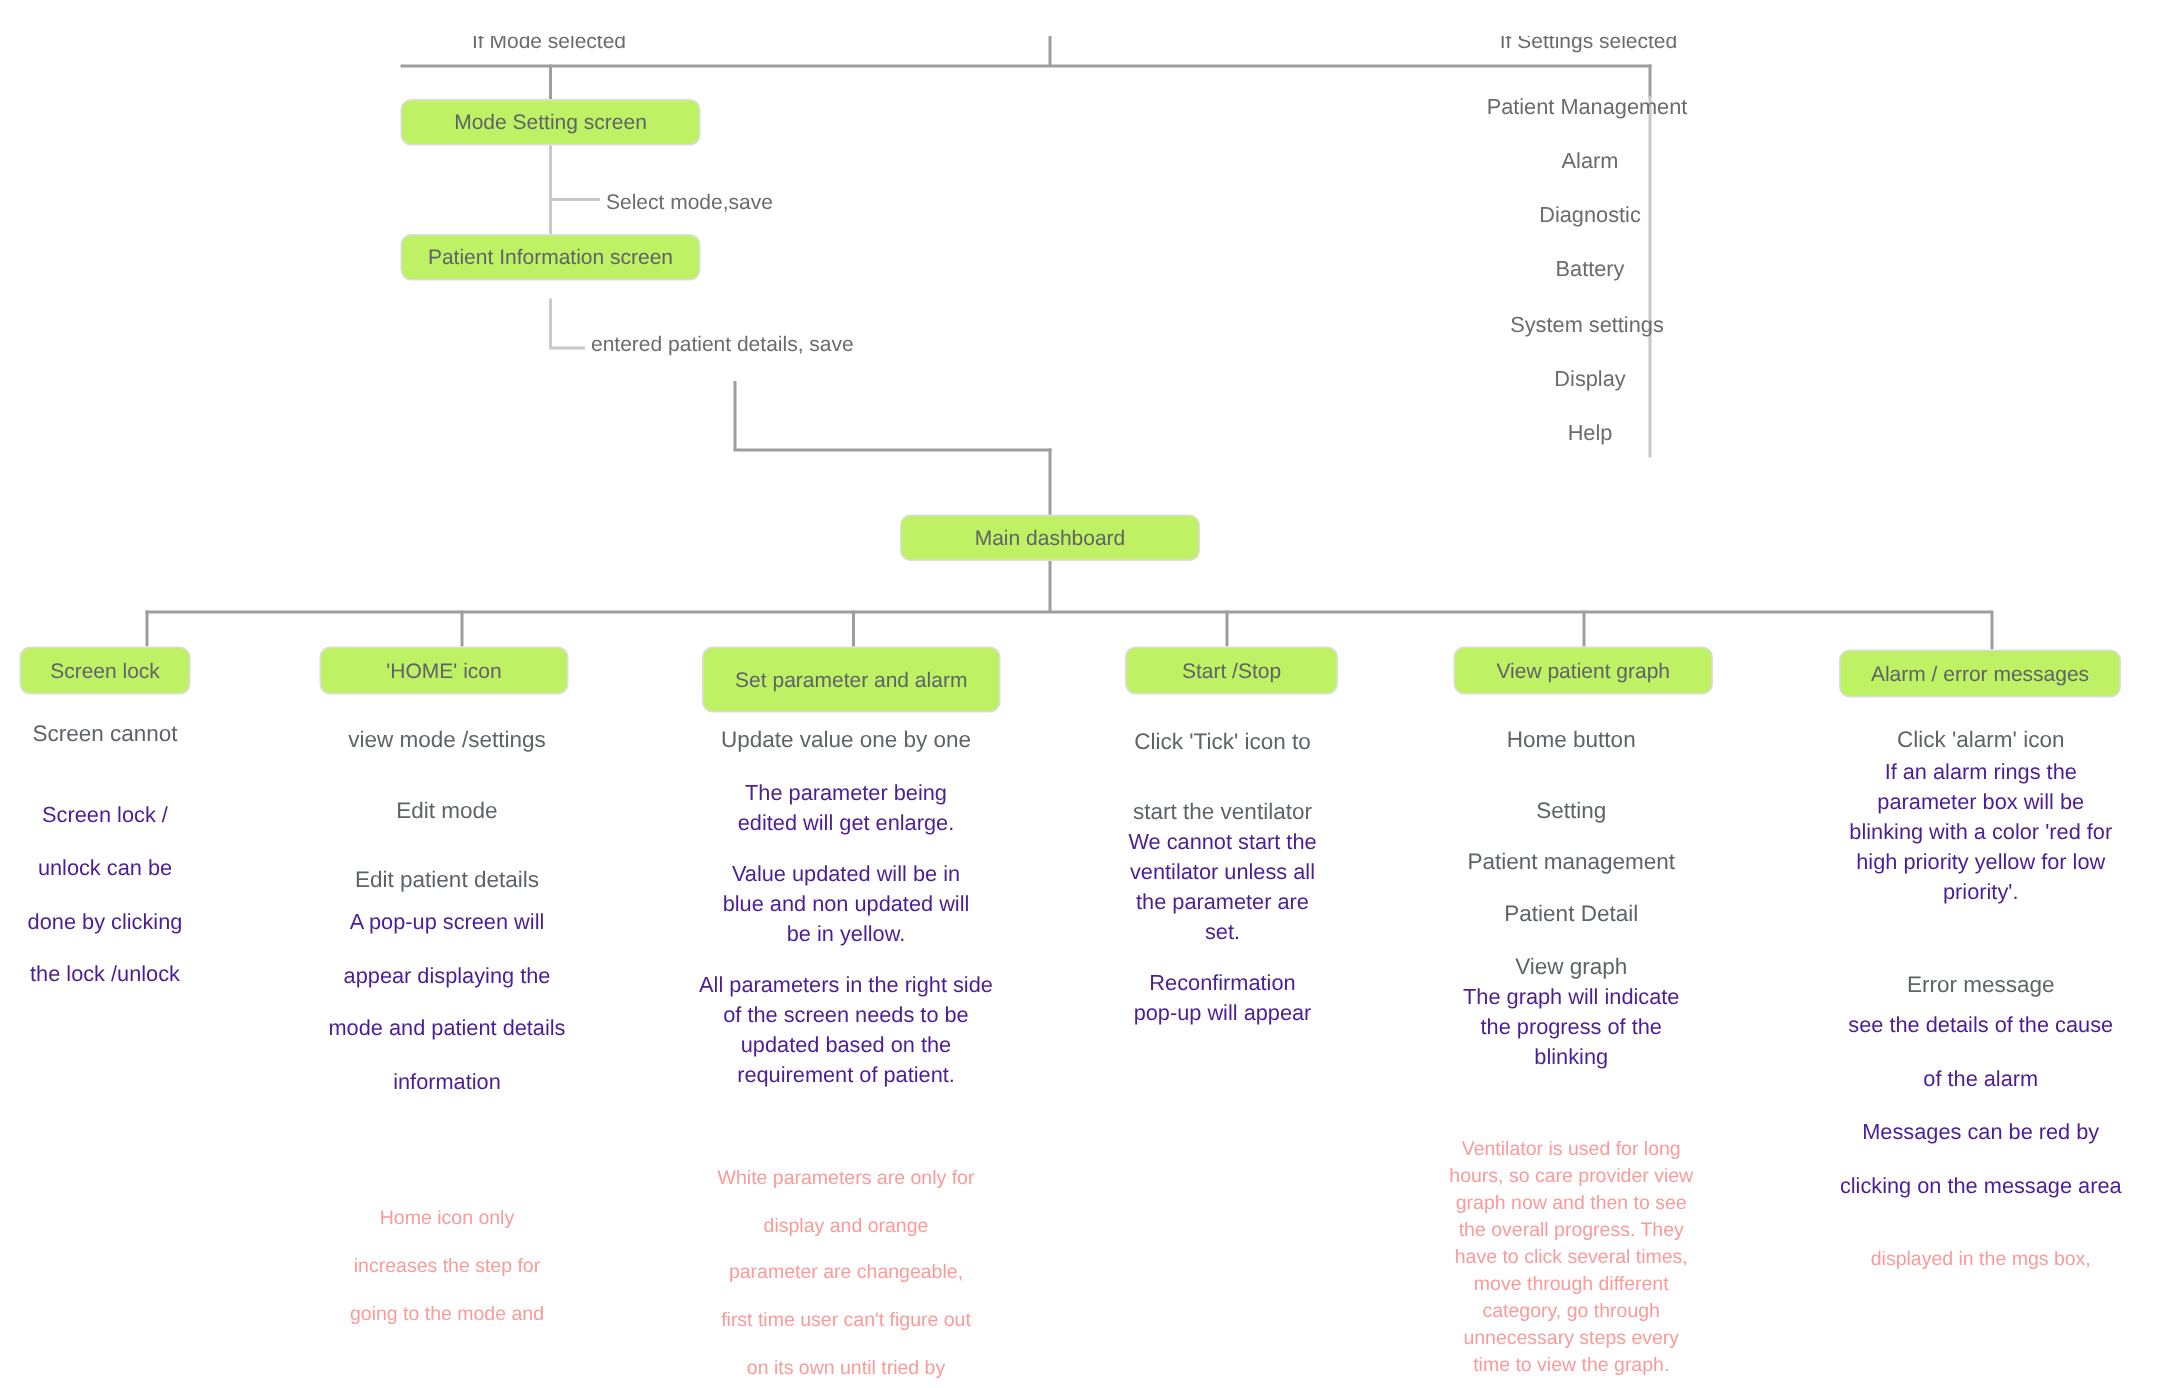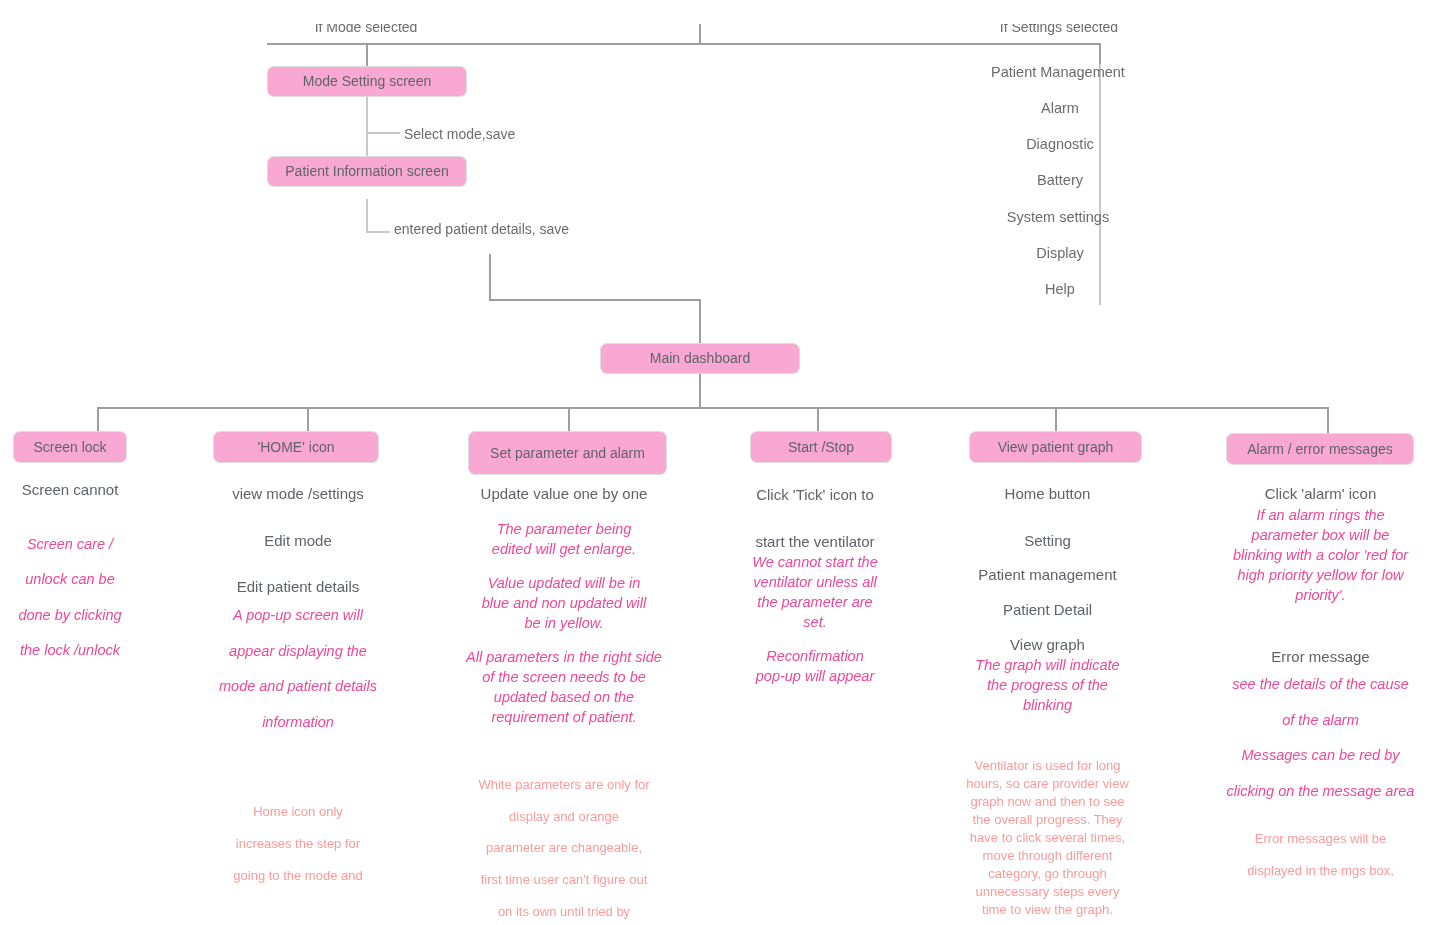--- a/index.html
+++ b/index.html
@@ -28,21 +28,21 @@
   .line.h { height: 2px; }
   .line.v { width: 2px; }
   .line.thin { background: #c8c8c8; }
   .line.thin.h { height: 2px; }
   .line.thin.v { width: 2px; }
 
   
   .node {
     position: absolute;
     box-sizing: border-box;
-    background: #f9a8d4;
+    background: #bef264;
     border: 1px solid #dddddd;
     border-radius: 7px;
     color: #5f6368;
     font-size: 14px;
     line-height: 1.2;
     display: flex;
     align-items: center;
     justify-content: center;
     text-align: center;
     padding: 0 8px;
@@ -70,21 +70,21 @@
   .col {
     position: absolute;
     box-sizing: border-box;
     text-align: center;
   }
   .note {
     margin: 0;
     padding: 0;
   }
   .note.dark  { color: #5f6368; }
-  .note.blue  { color: #ec4899; font-style: italic; }
+  .note.blue  { color: #4c1d95; }
   .note.red   { color: #fb9a9a; }
 
   .note.dark  { font-size: 15px; line-height: 1.35; }
   .note.blue  { font-size: 14.5px; line-height: 1.38; }
   .note.red   { font-size: 13px; line-height: 1.38; }
 
   .note.sp-wide  { line-height: 2.45; }
   .note.sp-tight { line-height: 1.38; }
 
   .gap-s { height: 14px; }
@@ -149,21 +149,21 @@
   <div class="node" style="left:13px; top:407px; width:114px; height:32px;">Screen lock</div>
   <div class="node" style="left:213px; top:407px; width:166px; height:32px;">'HOME' icon</div>
   <div class="node" style="left:468px; top:407px; width:199px; height:44px;">Set parameter and alarm</div>
   <div class="node" style="left:750px; top:407px; width:142px; height:32px;">Start /Stop</div>
   <div class="node" style="left:969px; top:407px; width:173px; height:32px;">View patient graph</div>
   <div class="node" style="left:1226px; top:409px; width:188px; height:32px;">Alarm / error messages</div>
 
   <div class="col" style="left:0px; top:456px; width:140px;">
       <div class="note dark sp-tight">Screen cannot</div>
       <div class="gap-m"></div>
-      <div class="note blue sp-wide">Screen care /</div>
+      <div class="note blue sp-wide">Screen lock /</div>
       <div class="note blue sp-wide">unlock can be</div>
       <div class="note blue sp-wide">done by clicking</div>
       <div class="note blue sp-wide">the lock /unlock</div>
     </div>
   <div class="col" style="left:192px; top:460px; width:212px;">
       <div class="note dark sp-tight">view mode /settings</div>
       <div class="gap-m"></div>
       <div class="note dark sp-tight">Edit mode</div>
       <div class="gap-m"></div>
       <div class="note dark sp-tight">Edit patient details</div>
@@ -240,17 +240,16 @@
       <div class="note blue sp-tight">blinking with a color 'red for</div>
       <div class="note blue sp-tight">high priority yellow for low</div>
       <div class="note blue sp-tight">priority'.</div>
       <div class="gap-l"></div>
       <div class="note dark sp-tight">Error message</div>
       <div class="note blue sp-wide">see the details of the cause</div>
       <div class="note blue sp-wide">of the alarm</div>
       <div class="note blue sp-wide">Messages can be red by</div>
       <div class="note blue sp-wide">clicking on the message area</div>
       <div class="gap-s"></div>
-      <div class="note red sp-wide">Error messages will be</div>
       <div class="note red sp-wide">displayed in the mgs box,</div>
     </div>
 
 </div>
 
 </body></html>

